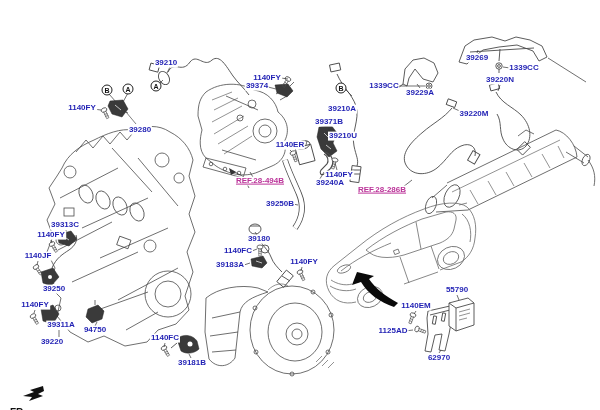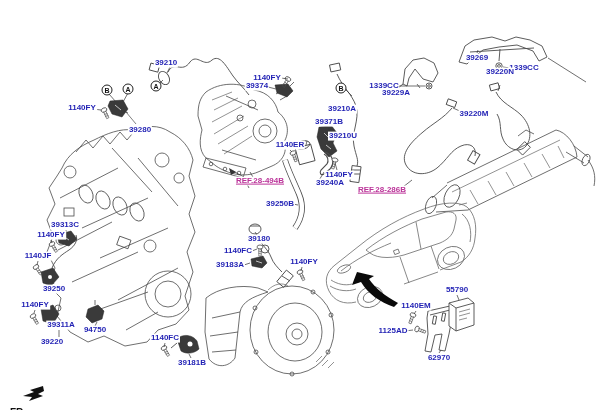--- a/index.html
+++ b/index.html
@@ -248,23 +248,23 @@
   </svg>
 
   <div id="labels-layer">
       <div class="plabel" style="left: 166px; top: 63px;">39210</div>
       <div class="plabel" style="left: 267px; top: 78px;">1140FY</div>
       <div class="plabel" style="left: 257px; top: 86px;">39374</div>
       <div class="plabel" style="left: 82px; top: 108px;">1140FY</div>
       <div class="plabel" style="left: 140px; top: 130px;">39280</div>
       <div class="plabel" style="left: 477px; top: 58px;">39269</div>
       <div class="plabel" style="left: 524px; top: 68px;">1339CC</div>
-      <div class="plabel" style="left: 500px; top: 72px;">39220N</div>
+      <div class="plabel" style="left: 500px; top: 80px;">39220N</div>
       <div class="plabel" style="left: 384px; top: 86px;">1339CC</div>
-      <div class="plabel" style="left: 396px; top: 93px;">39229A</div>
+      <div class="plabel" style="left: 420px; top: 93px;">39229A</div>
       <div class="plabel" style="left: 342px; top: 109px;">39210A</div>
       <div class="plabel" style="left: 474px; top: 114px;">39220M</div>
       <div class="plabel" style="left: 329px; top: 122px;">39371B</div>
       <div class="plabel" style="left: 307px; top: 136px; margin-left: 36px;">39210U</div>
       <div class="plabel" style="left: 290px; top: 145px;">1140ER</div>
       <div class="plabel" style="left: 339px; top: 175px;">1140FY</div>
       <div class="plabel" style="left: 330px; top: 183px;">39240A</div>
       <div class="plabel" style="left: 280px; top: 204px;">39250B</div>
       <div class="plabel" style="left: 65px; top: 225px;">39313C</div>
       <div class="plabel" style="left: 51px; top: 235px;">1140FY</div>

